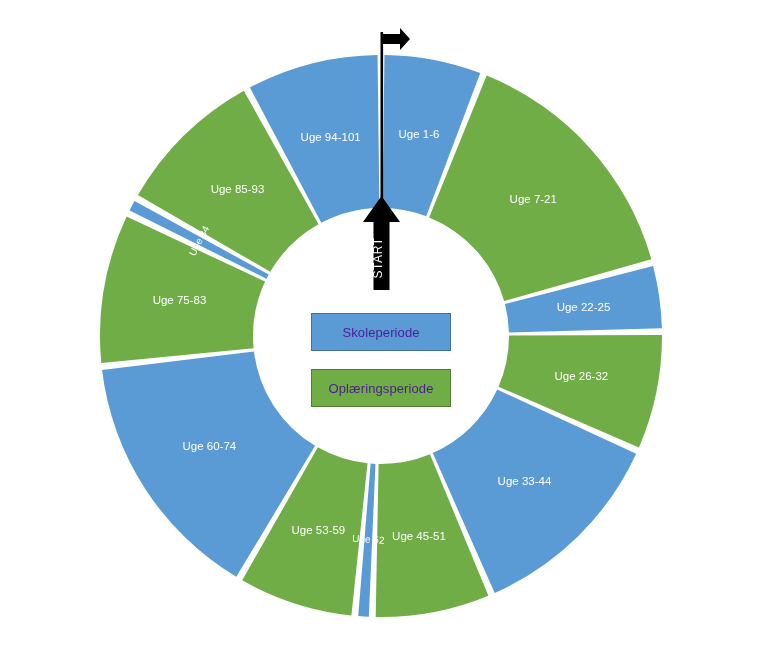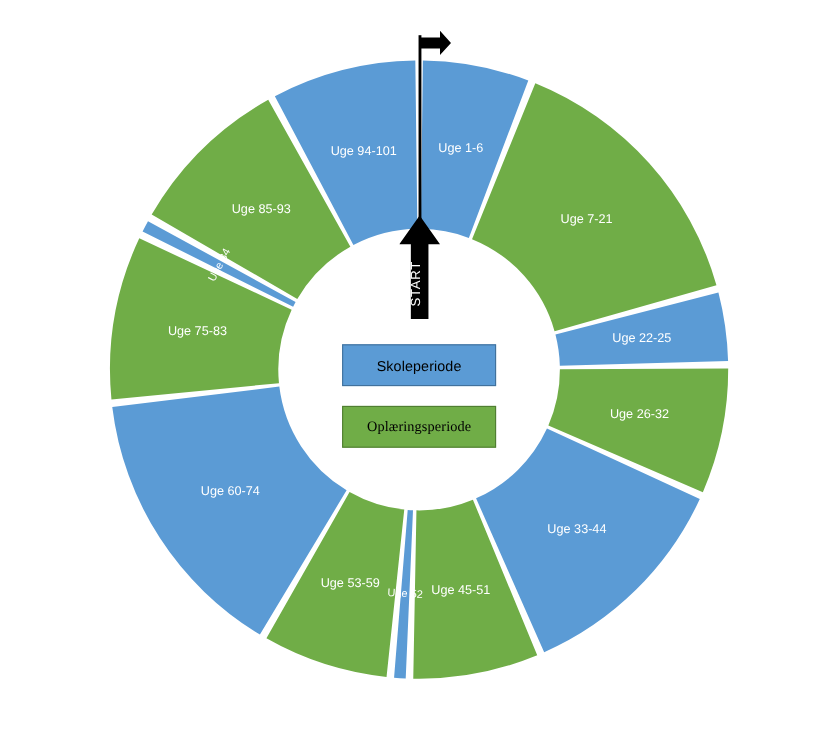--- a/index.html
+++ b/index.html
@@ -48,33 +48,32 @@
     display: flex;
     flex-direction: column;
     gap: 18px;
   }
   .legend-item {
     height: 38px;
     display: flex;
     align-items: center;
     justify-content: center;
     box-sizing: border-box;
-    color: #000000;
+    color: #4c1d95;
     font-size: 13px;
     font-family: "Liberation Sans", sans-serif;
     letter-spacing: .1px;
   }
   .legend-item.school {
     background: #5B9BD5;
     border: 1px solid #41719C;
   }
   .legend-item.training {
     background: #70AD47;
     border: 1px solid #507E32;
-    font-family: Liberation Serif, serif;
   }
   .start-arrow {
     position: absolute;
     left: 363px;
     top: 196px;
     width: 37px;
     height: 94px;
   }
   .start-arrow svg { display: block; }
   .start-text {

